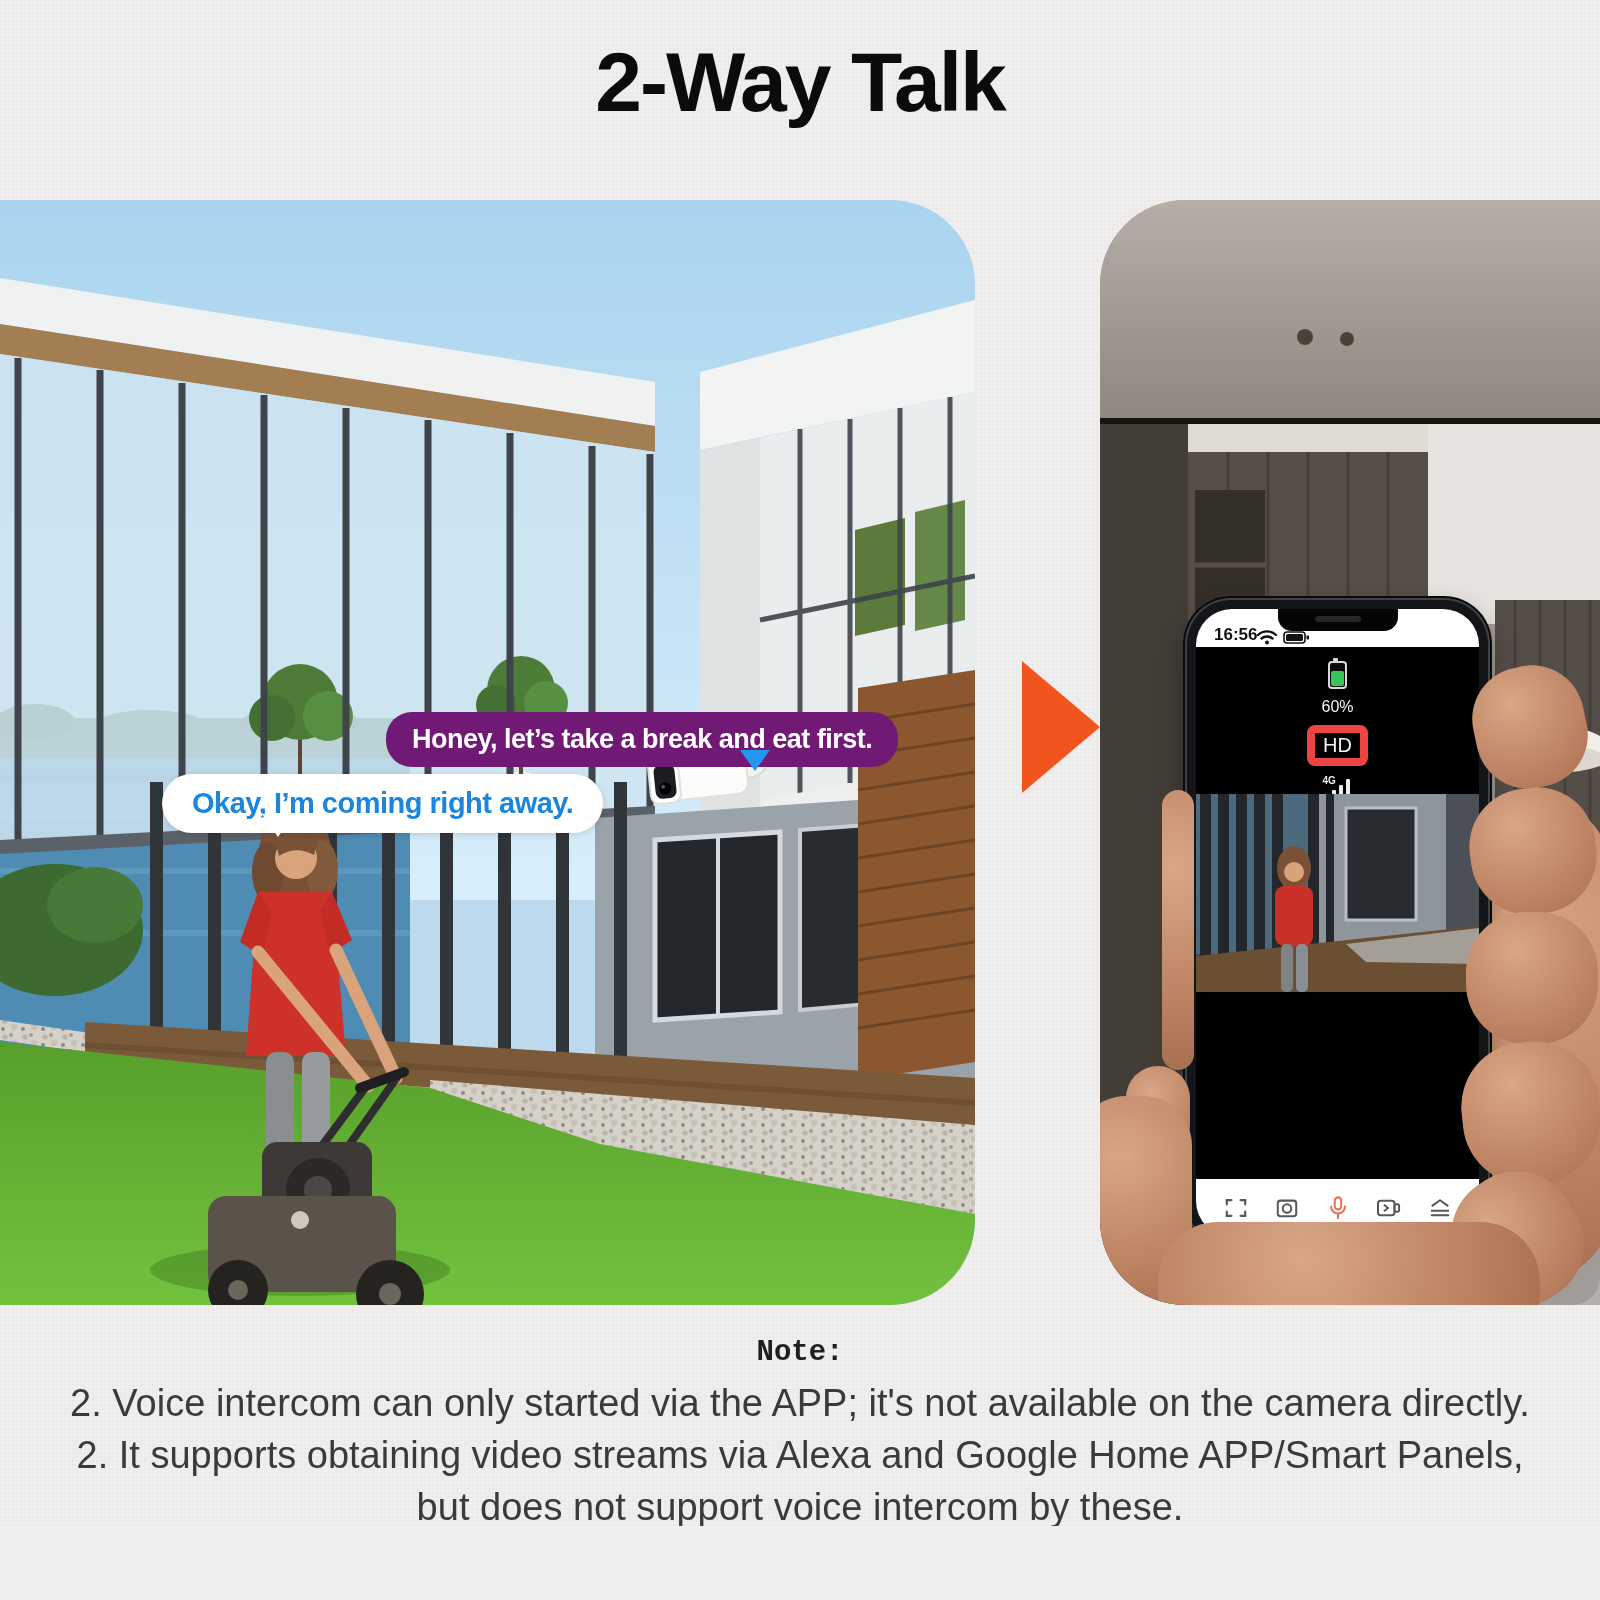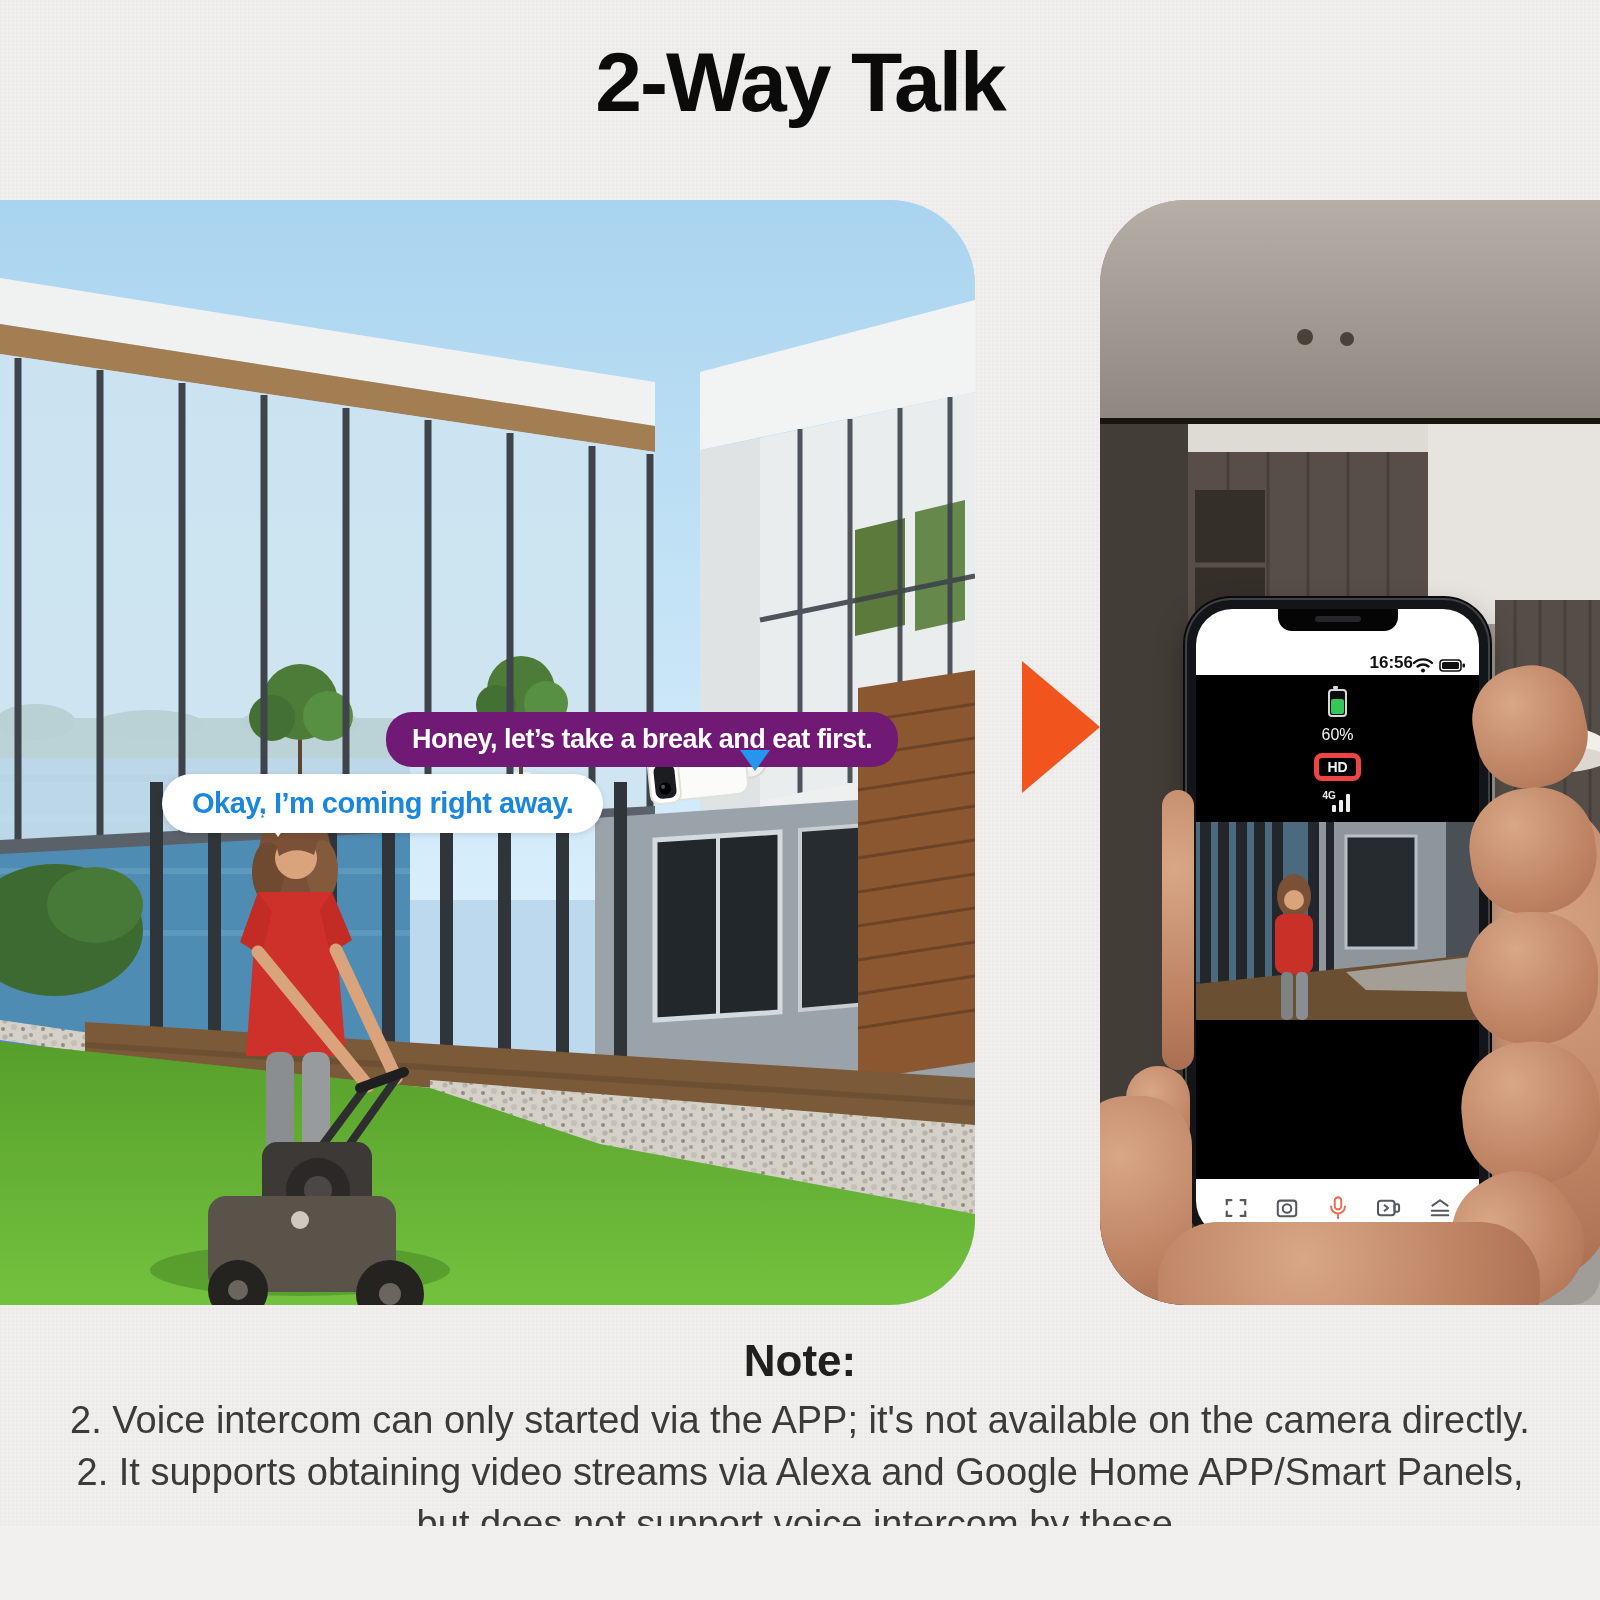--- a/index.html
+++ b/index.html
@@ -36,59 +36,59 @@
 
   .cam-device{position:absolute;left:645px;top:535px;z-index:4;transform:rotate(-6deg);}
 
   
   .phone{position:absolute;left:85px;top:398px;width:305px;height:650px;z-index:5;
     background:#141518;border-radius:46px;padding:11px;box-sizing:border-box;
     box-shadow:0 0 0 2px #090a0b, inset 0 0 0 2px #3f4145, 0 14px 30px rgba(0,0,0,.35);}
   .screen{width:100%;height:100%;border-radius:36px;overflow:hidden;background:#000;
     position:relative;display:flex;flex-direction:column;}
   .p-top{background:#fff;position:relative;}
-  .p-status{height:36px;display:flex;align-items:flex-end;justify-content:flex-end;
-    padding:0 14px 2px 18px;margin-top:28px;}
+  .p-status{height:36px;display:flex;align-items:flex-end;justify-content:flex-start;
+    padding:0 14px 2px 18px;}
   .p-time{font-size:17px;font-weight:bold;color:#111;}
   .notch{position:absolute;top:0;left:50%;transform:translateX(-50%);width:120px;height:22px;
     background:#050506;border-radius:0 0 14px 14px;}
   .notch .slit{position:absolute;left:50%;top:7px;transform:translateX(-50%);width:46px;height:6px;
     background:#26262a;border-radius:3px;}
   .p-status-right{display:flex;align-items:center;gap:6px;}
   .p-nav{height:46px;display:flex;align-items:center;padding:0 16px;background:#fff;}
   .p-nav-side{width:40px;display:flex;align-items:center;}
   .p-nav-side.right{justify-content:flex-end;}
   .p-nav-title{flex:1;text-align:center;font-size:18px;font-weight:bold;color:#111;letter-spacing:.3px;}
   .p-live{flex:1;background:#000;position:relative;color:#fff;}
   .p-stats{display:flex;align-items:center;gap:9px;padding:14px 12px 0 12px;flex-direction:column;}
   .vbat{width:15px;height:24px;border:2px solid #d7dadc;border-radius:4px;position:relative;background:#0c0c0c;}
   .vbat::before{content:"";position:absolute;top:-5px;left:3px;width:5px;height:3px;background:#d7dadc;border-radius:1px;}
   .vbat .lvl{position:absolute;left:1px;right:1px;bottom:1px;height:62%;background:#35c759;border-radius:2px;}
   .bat-txt{font-size:16px;color:#f2f3f4;}
-  .hd-badge{border:5px solid #ef4444;border-radius:8px;padding:1px 8px;font-size:14px;font-weight:bold;color:#f2f3f4;}
+  .hd-badge{border:8px solid #ef4444;border-radius:8px;padding:1px 8px;font-size:20px;font-weight:normal;color:#f2f3f4;}
   .sig{position:relative;width:30px;height:24px;}
   .sig .g{position:absolute;left:0;top:0;font-size:10px;font-weight:bold;color:#eceeef;}
   .sig i{position:absolute;bottom:2px;width:4px;background:#eceeef;border-radius:1px;}
   .sig i.b1{left:9px;height:7px;}
   .sig i.b2{left:16px;height:12px;}
   .sig i.b3{left:23px;height:18px;}
   .p-stats-right{margin-left:auto;display:flex;align-items:center;gap:13px;}
   .p-rate{text-align:right;padding:12px 14px 0 0;font-size:15px;color:#e9eaeb;letter-spacing:.4px;}
   .p-video{position:absolute;top:147px;left:0;right:0;height:198px;}
   .p-controls{position:absolute;left:0;right:0;bottom:0;height:58px;background:#fff;
     display:flex;align-items:center;justify-content:space-around;padding:0 14px;}
   .ctl{display:flex;align-items:center;justify-content:center;width:34px;height:34px;}
 
   
   .skin{position:absolute;background:radial-gradient(circle at 38% 28%,#d8a786,#ba7f5f 70%,#a96f52);}
   .z2{z-index:2}.z6{z-index:6}
 
   
   .note{position:absolute;left:0;top:1336px;width:100%;text-align:center;color:#3a3a3a;}
-  .note-heading{font-size:44px;font-weight:bold;color:#1f1f1f;margin:0 0 8px 0;}
+  .note-heading{font-size:29px;font-weight:bold;color:#1f1f1f;margin:0 0 8px 0;font-family:Liberation Mono, monospace;}
   .note-line{font-size:38px;line-height:52px;margin:0;}
 </style>
 </head>
 <body>
 
 <div class="canvas">
 
   <h1 class="page-title">2-Way Talk</h1>
 
   <div class="img-left">

